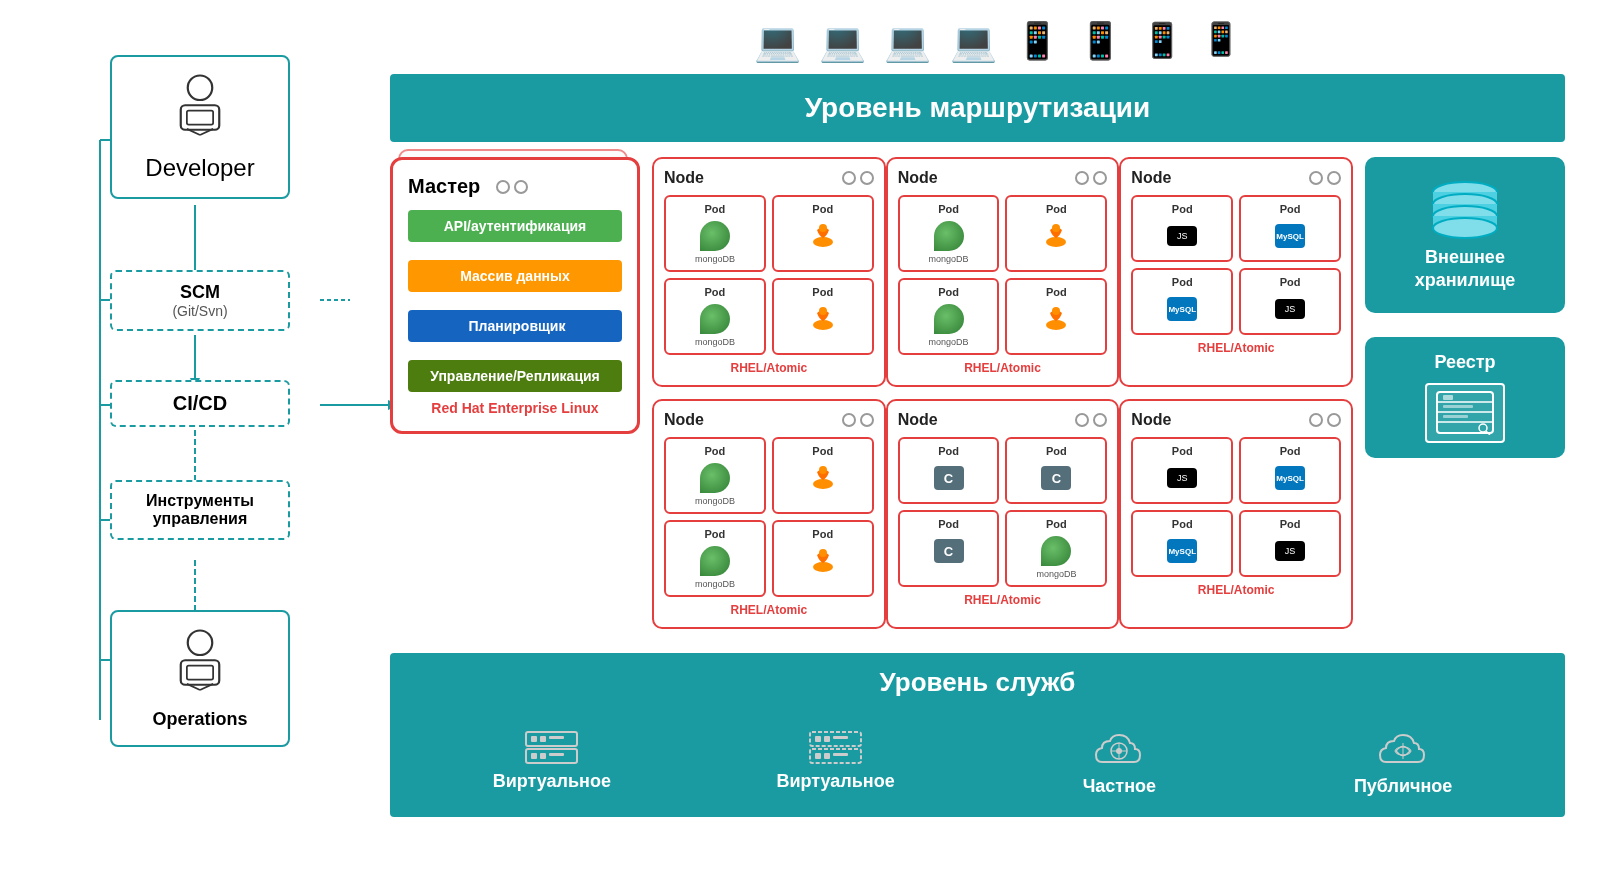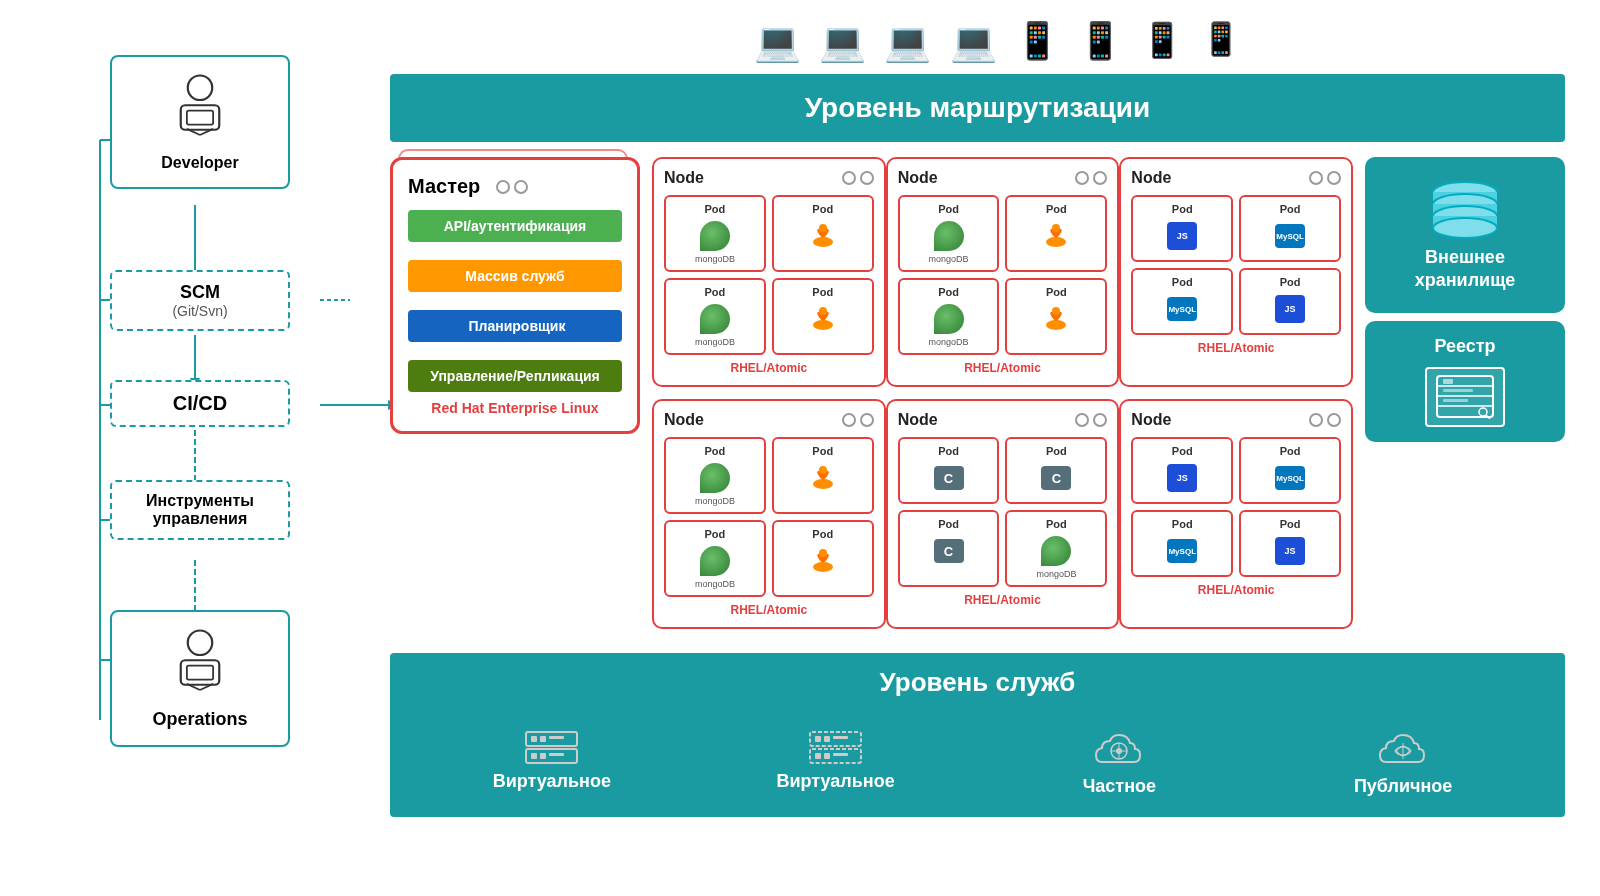--- a/index.html
+++ b/index.html
@@ -180,30 +180,30 @@
     
     .icon-mongo {
       background: radial-gradient(circle at 40% 40%, #6abf69, #2e7d32);
       border-radius: 50% 50% 50% 0;
       width: 30px;
       height: 30px;
     }
 
     
     .icon-nodejs {
-      background: #1d4ed8;
+      background: #000000;
       border-radius: 4px;
       width: 30px;
-      height: 28px;
+      height: 20px;
       display: flex;
       align-items: center;
       justify-content: center;
       color: #fff;
       font-size: 9px;
-      font-weight: bold;
+      font-weight: normal;
     }
 
     
     .icon-mysql {
       background: #0277bd;
       border-radius: 4px;
       width: 30px;
       height: 24px;
       display: flex;
       align-items: center;
@@ -232,21 +232,21 @@
       font-size: 12px;
       font-weight: bold;
       color: #e53e3e;
       margin-top: 6px;
     }
 
     
     .right-boxes {
       display: flex;
       flex-direction: column;
-      gap: 8px;
+      gap: 24px;
       width: 200px;
       flex-shrink: 0;
     }
 
     .storage-box {
       background: #1a9ba1;
       border-radius: 10px;
       padding: 20px 15px;
       text-align: center;
       color: #fff;
@@ -354,21 +354,21 @@
   </svg>
 
   <div class="person-box" style="position:absolute; left:110px; top:55px;">
     <svg class="person-icon" viewBox="0 0 80 80">
       <circle cx="40" cy="18" r="14" fill="none" stroke="#333" stroke-width="2.5"></circle>
       <rect x="18" y="38" width="44" height="28" rx="5" fill="none" stroke="#333" stroke-width="2.5"></rect>
       <rect x="25" y="44" width="30" height="16" rx="2" fill="none" stroke="#333" stroke-width="2"></rect>
       <line x1="25" y1="65" x2="40" y2="72" stroke="#333" stroke-width="2"></line>
       <line x1="55" y1="65" x2="40" y2="72" stroke="#333" stroke-width="2"></line>
     </svg>
-    <div style="font-size:16px; font-weight:bold;">Developer</div>
+    <div style="font-size:24px; font-weight:normal;">Developer</div>
   </div>
 
   <div class="tool-box" style="position:absolute; left:110px; top:270px;">
     <div style="font-size:18px; font-weight:bold;">SCM</div>
     <div style="font-size:14px; color:#555;">(Git/Svn)</div>
   </div>
 
   <div class="tool-box" style="position:absolute; left:110px; top:380px;">
     <div style="font-size:20px; font-weight:bold;">CI/CD</div>
   </div>
@@ -422,21 +422,21 @@
         <div class="master-panel" style="position:relative; z-index:1; margin-top:0;">
           <div class="master-title">
             <span>Мастер</span>
             <div class="circle-dots">
               <div class="circle-dot"></div>
               <div class="circle-dot"></div>
             </div>
           </div>
           <div class="master-items">
             <div class="master-item master-item-green">API/аутентификация</div>
-            <div class="master-item master-item-orange">Массив служб</div>
+            <div class="master-item master-item-orange">Массив данных</div>
             <div class="master-item master-item-blue-dark">Планировщик</div>
             <div class="master-item master-item-cyan">Управление/Репликация</div>
           </div>
           <div class="rhel-label">Red Hat Enterprise Linux</div>
         </div>
       </div>
 
       <div style="flex:1;">
 
         <div class="nodes-grid">

